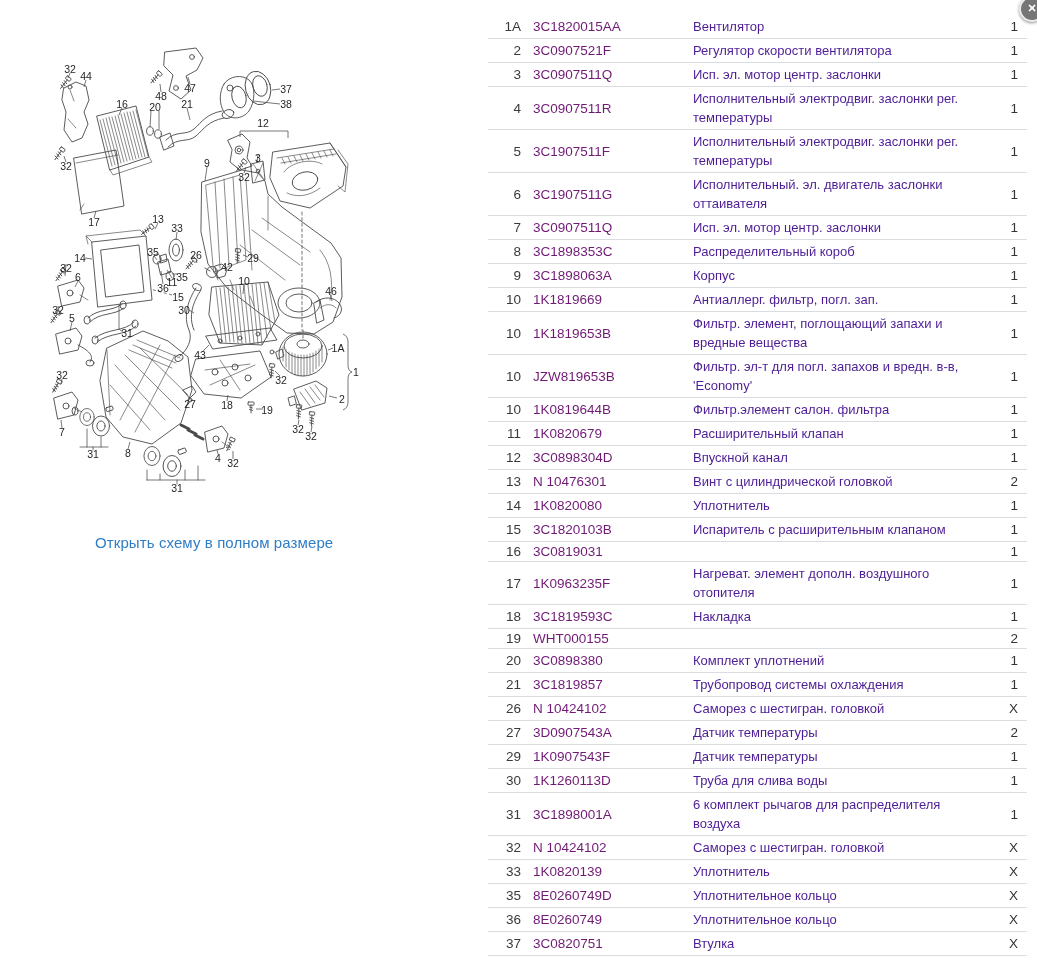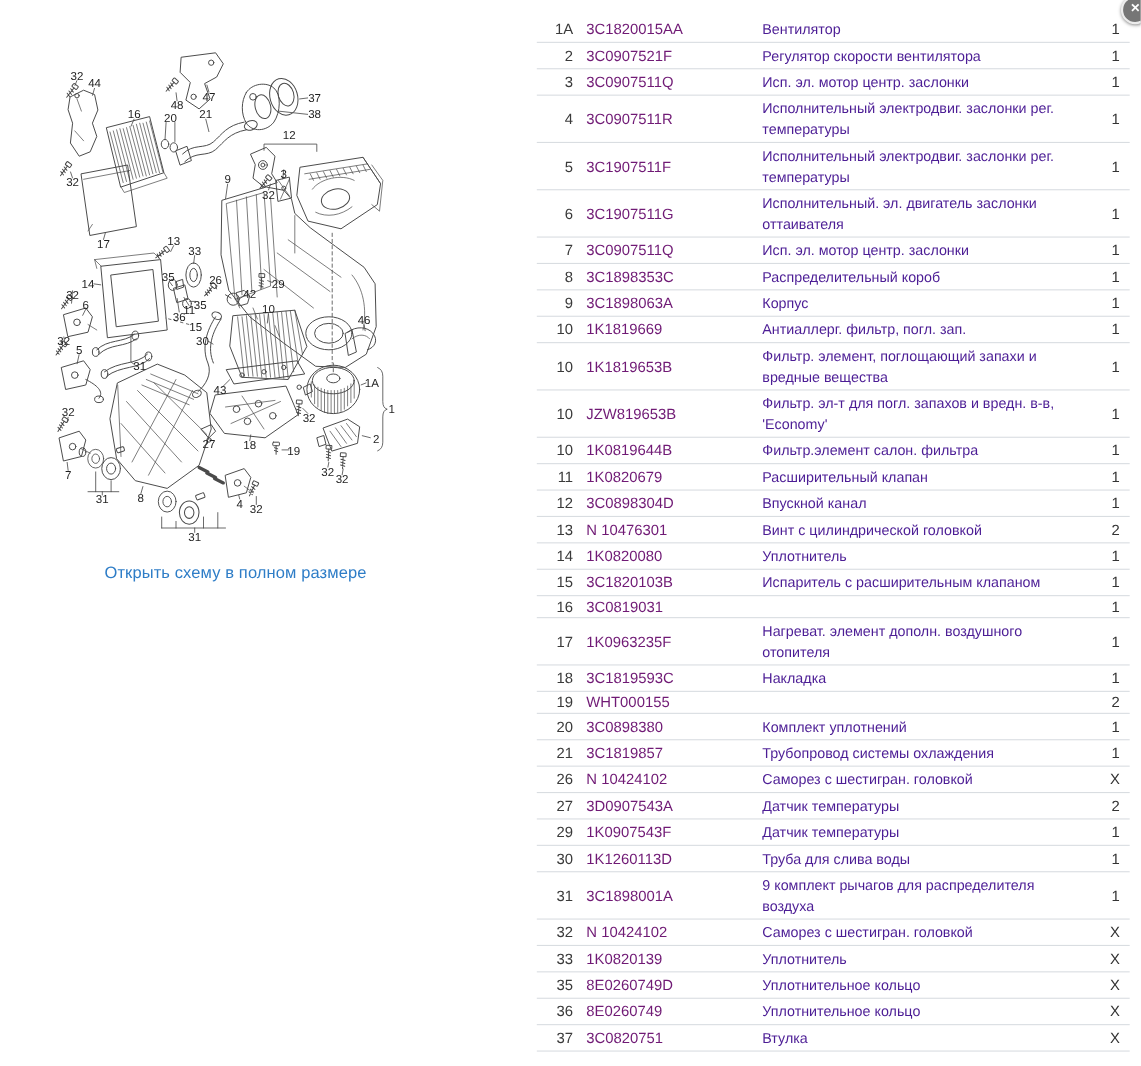--- a/index.html
+++ b/index.html
@@ -7,21 +7,21 @@
        font-family:"Liberation Sans",sans-serif;-webkit-font-smoothing:antialiased;}
 
   
   .diagram-wrap{position:absolute;left:0;top:0;width:490px;height:560px;}
   svg .p{fill:none;stroke:#4a4a4a;stroke-width:.9;stroke-linejoin:round;stroke-linecap:round;}
   svg .thin{stroke-width:.65;}
   svg .lead{fill:none;stroke:#4a4a4a;stroke-width:.75;}
   svg .dash{stroke-dasharray:3 2.6;}
   #callouts text{font:10.5px "Liberation Sans",sans-serif;fill:#1f1f1f;text-anchor:middle;}
 
-  .full-link{position:absolute;left:95px;top:512px;font-size:15px;letter-spacing:.1px;
+  .full-link{position:absolute;left:95px;top:534px;font-size:15px;letter-spacing:.1px;
              color:#2e7dc7;text-decoration:none;cursor:pointer;}
 
   
   .close-btn{position:absolute;left:1019px;top:-4px;width:22px;height:22px;border-radius:50%;
              background:#767676;border:2px solid #ececec;box-shadow:0 1px 3px rgba(0,0,0,.45);
              color:#fff;font-size:11px;font-weight:bold;line-height:21px;text-align:center;
              cursor:pointer;box-sizing:content-box;}
 
   
   .parts-table{position:absolute;left:488px;top:15px;width:539px;}
@@ -549,21 +549,21 @@
   <div class="prow">
     <div class="c-pos">30</div>
     <a class="c-part" href="#">1K1260113D</a>
     <div class="c-desc">Труба для слива воды</div>
     <div class="c-qty">1</div>
   </div>
 
   <div class="prow">
     <div class="c-pos">31</div>
     <a class="c-part" href="#">3C1898001A</a>
-    <div class="c-desc">9 комплект рычагов для распределителя воздуха</div>
+    <div class="c-desc">6 комплект рычагов для распределителя воздуха</div>
     <div class="c-qty">1</div>
   </div>
 
   <div class="prow">
     <div class="c-pos">32</div>
     <a class="c-part" href="#">N 10424102</a>
     <div class="c-desc">Саморез с шестигран. головкой</div>
     <div class="c-qty">X</div>
   </div>
 

